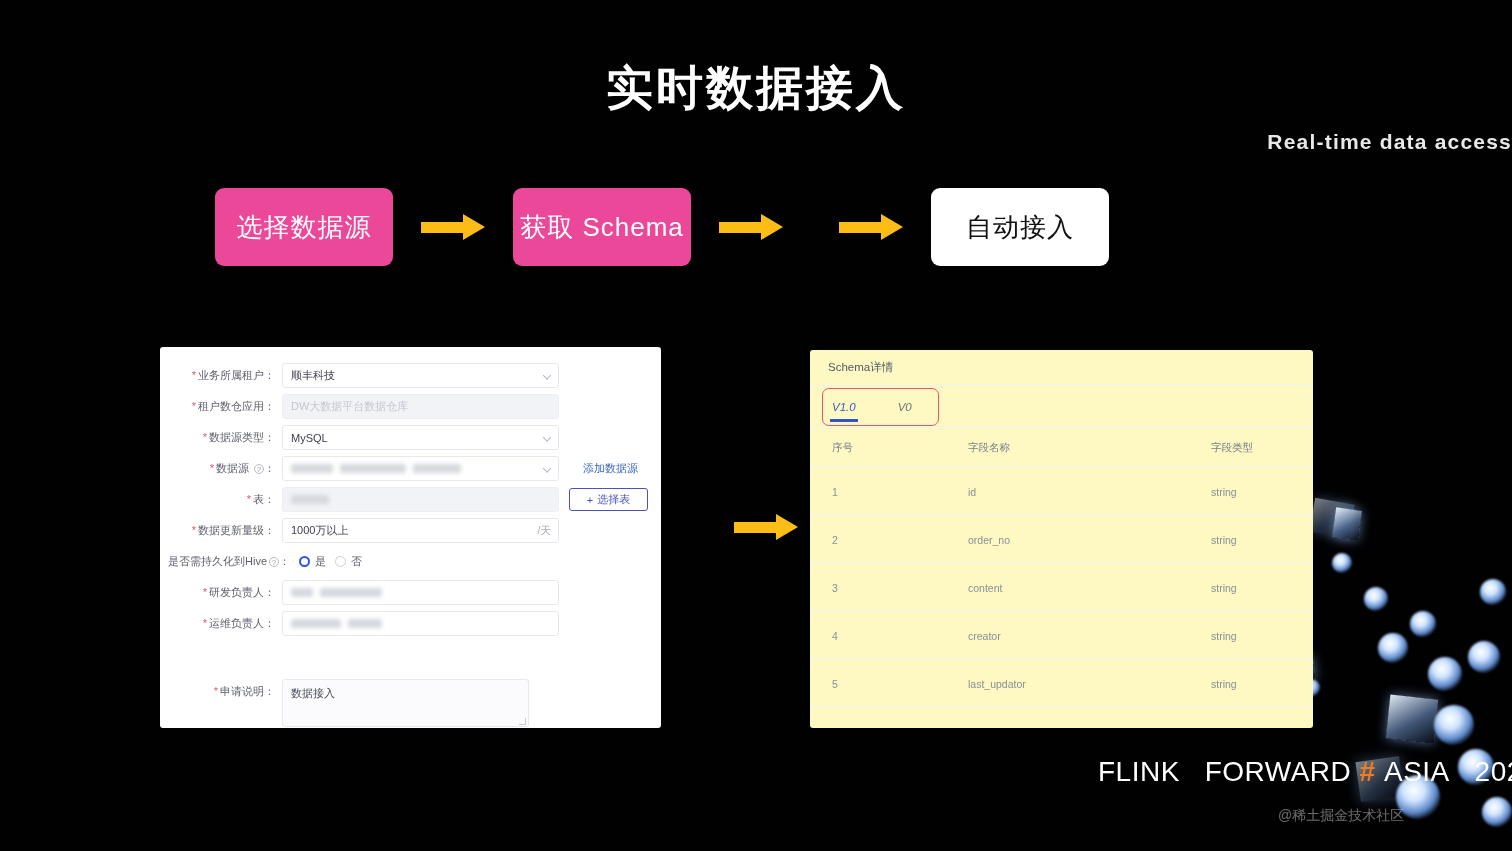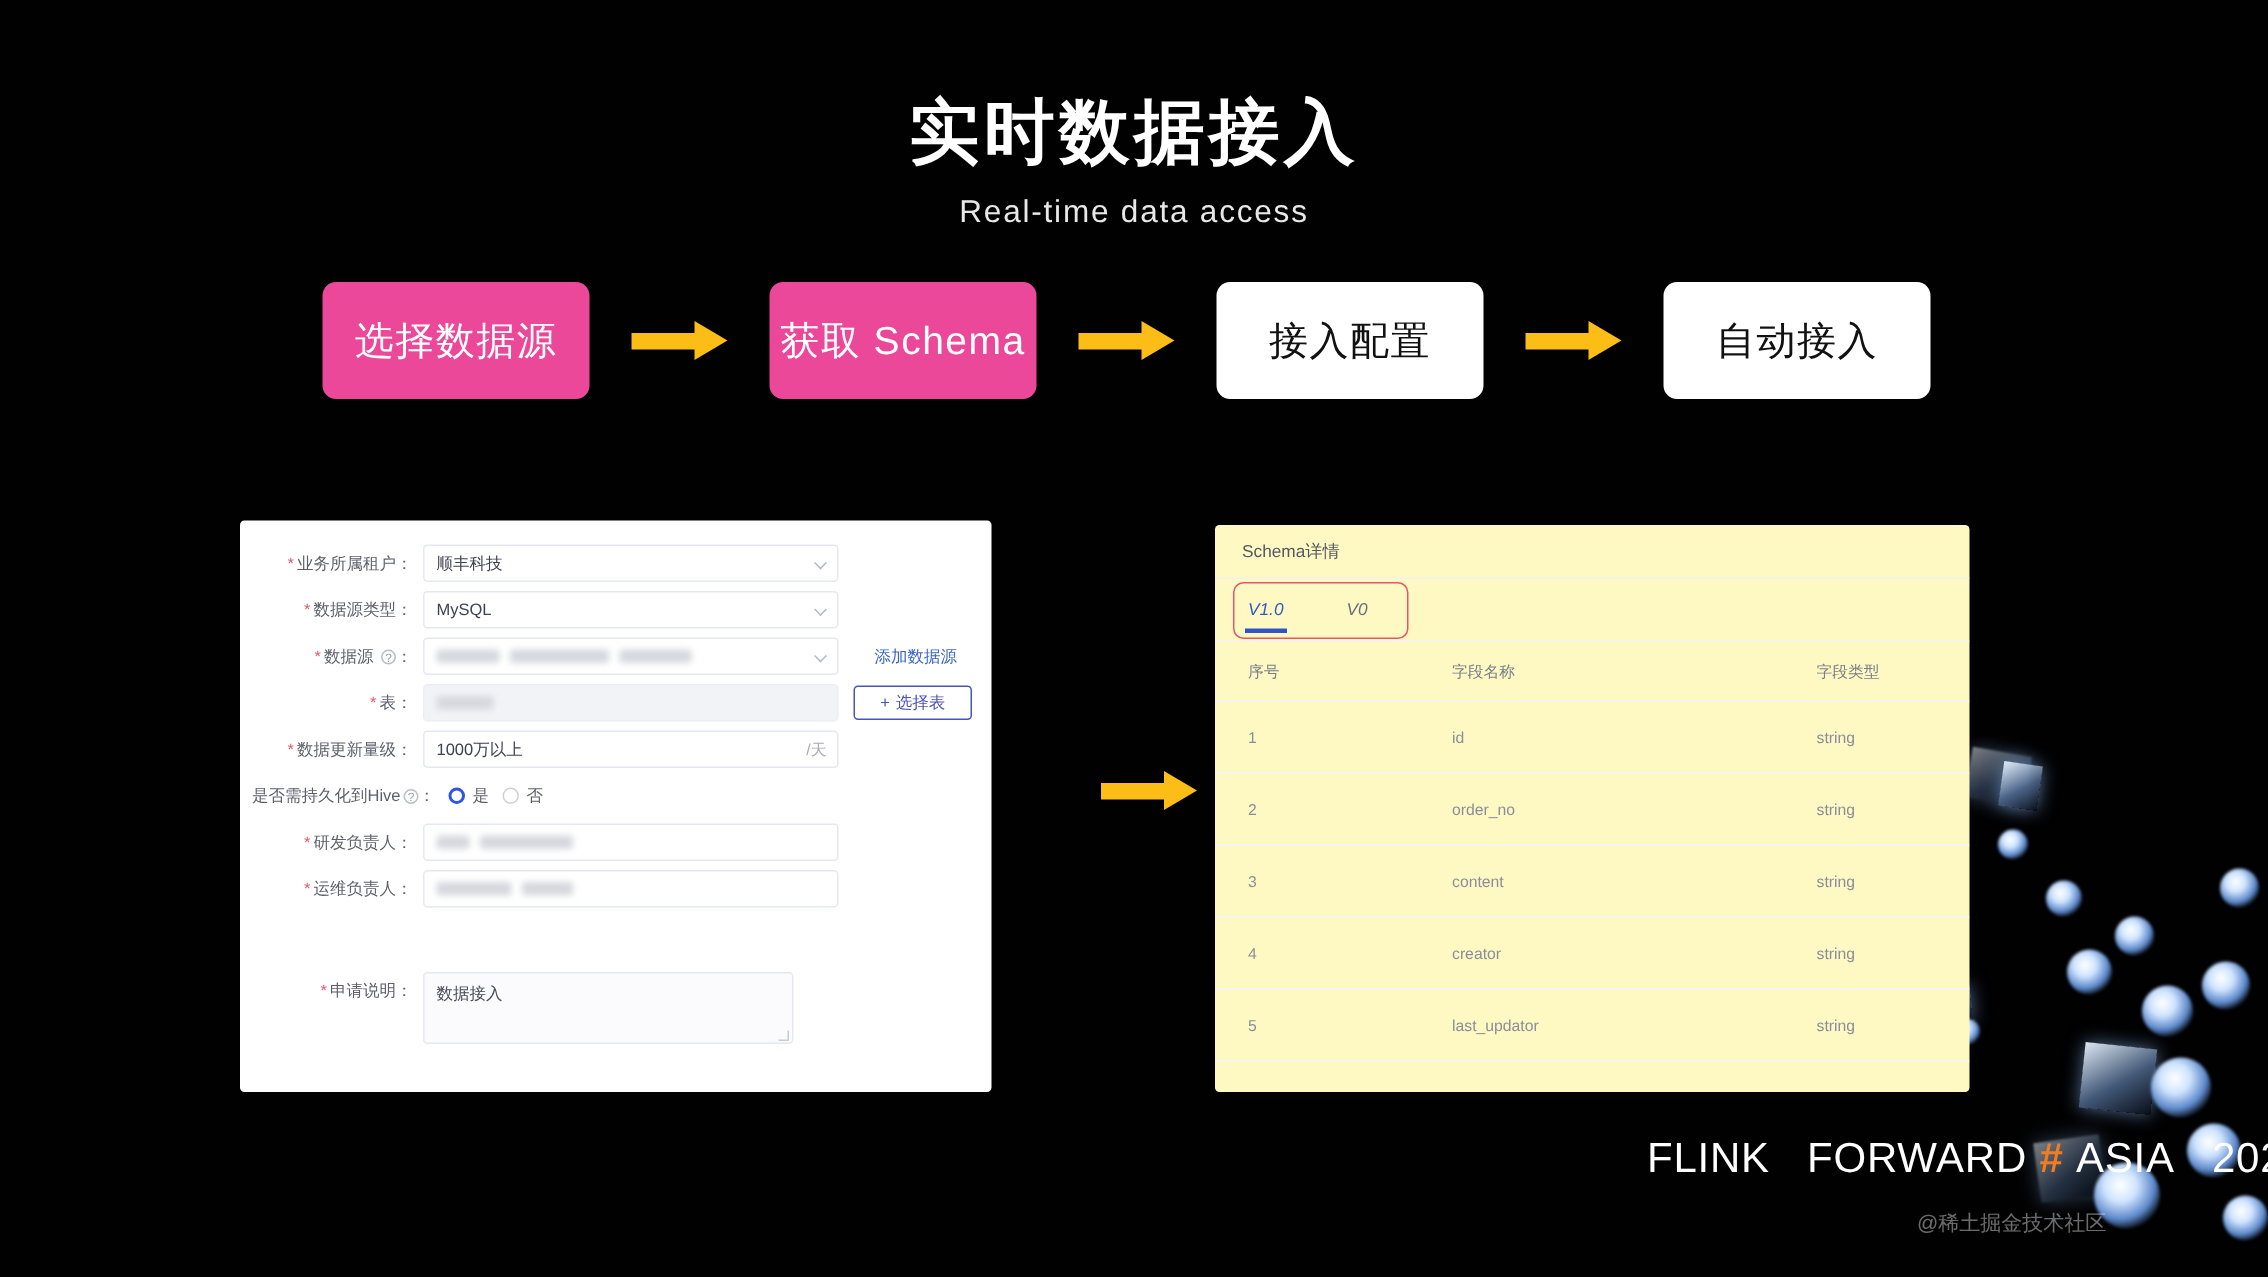--- a/index.html
+++ b/index.html
@@ -41,23 +41,24 @@
   .title-cn {
     color: #ffffff;
     font-size: 47px;
     font-weight: 700;
     letter-spacing: 3px;
     line-height: 1.1;
   }
   .title-en {
     color: #e8e8e8;
     font-size: 21px;
-    font-weight: 400;
+    font-weight: 700;
     letter-spacing: 1.2px;
     margin-top: 16px;
+    text-align: right;
   }
 
   
   .flow {
     position: absolute;
     top: 188px; left: 215px;
     width: 1082px; height: 78px;
     display: flex; align-items: center;
   }
   .flow-box {
@@ -347,41 +348,48 @@
     <div class="flow-box blue fb1">选择数据源</div>
     <div class="arrow">
       <div class="shaft"></div>
         <div class="head"></div>
     </div>
     <div class="flow-box blue fb2">获取 Schema</div>
     <div class="arrow">
       <div class="shaft"></div>
         <div class="head"></div>
     </div>
-    <div class="flow-box white fb3">接入配置</div>
     <div class="arrow">
       <div class="shaft"></div>
         <div class="head"></div>
     </div>
     <div class="flow-box white fb4">自动接入</div>
   </div>
 
   <div class="form-card">
     <div class="form-rows">
 
       <div class="form-row">
         <div class="f-label">
           <span class="req">*</span><span>业务所属租户</span>：
         </div>
         <div class="f-field">
           <span>顺丰科技</span>
           <span class="caret"></span>
         </div>
       </div>
 
+      <div class="form-row">
+        <div class="f-label">
+          <span class="req">*</span><span>租户数仓应用</span>：
+        </div>
+        <div class="f-field disabled">
+          <span class="ph">DW大数据平台数据仓库</span>
+        </div>
+      </div>
 
       <div class="form-row">
         <div class="f-label">
           <span class="req">*</span><span>数据源类型</span>：
         </div>
         <div class="f-field">
           <span>MySQL</span>
           <span class="caret"></span>
         </div>
       </div>

